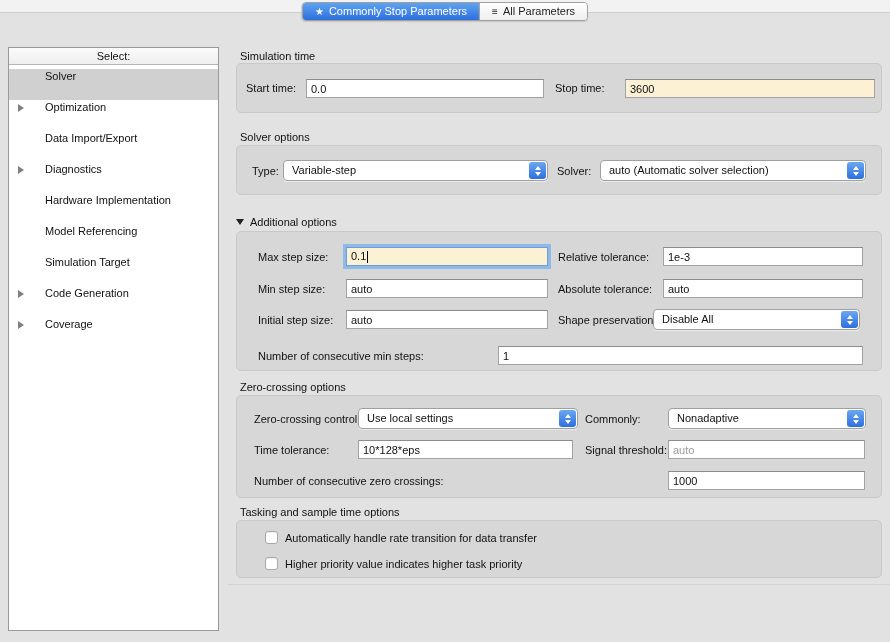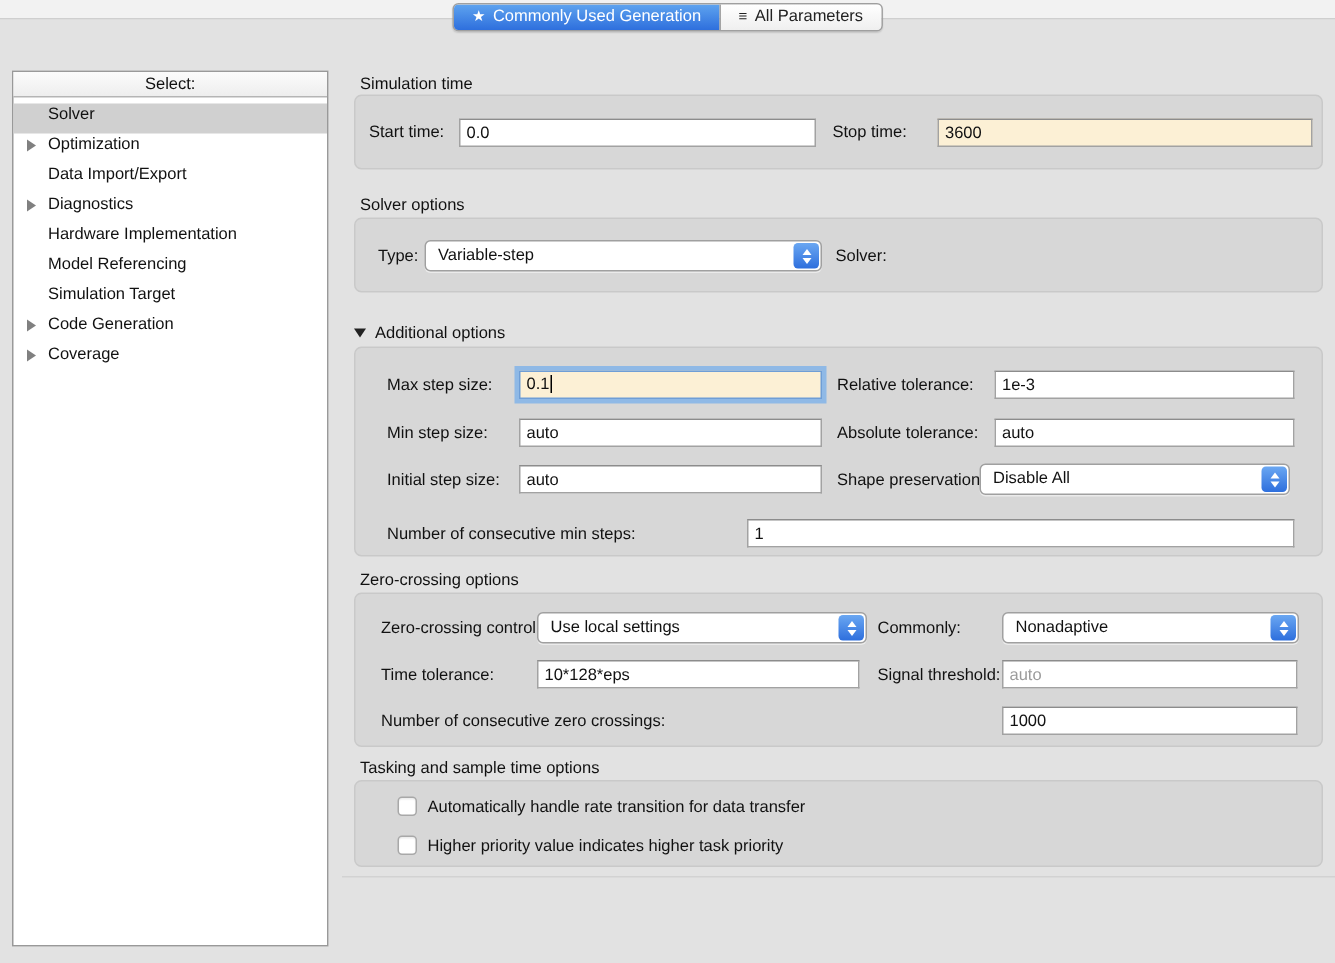--- a/index.html
+++ b/index.html
@@ -16,21 +16,21 @@
   .segctrl{position:absolute;top:2px;left:50%;transform:translateX(-50%);display:flex;height:19px;border:1px solid #9f9f9f;border-radius:4px;overflow:hidden;box-shadow:0 1px 1px rgba(0,0,0,.12);z-index:5;}
   .seg{display:flex;align-items:center;gap:5px;padding:0 12px;line-height:17px;white-space:nowrap;cursor:default;font-size:11px;}
   .seg-blue{background:linear-gradient(#5ea3ef,var(--accent-bot));color:#fff;}
   .seg-white{background:linear-gradient(#ffffff,#efefef);color:#222;border-left:1px solid #9f9f9f;}
   .seg .glyph{font-size:10px;}
 
   
   .sidebar{position:absolute;left:8px;top:47px;width:211px;height:584px;background:#fff;border:1px solid #999;}
   .side-header{height:17px;line-height:17px;text-align:center;background:linear-gradient(#fbfbfb,#eeeeee);border-bottom:1px solid #b5b5b5;}
   .side-list{padding-top:4px;}
-  .side-item{position:relative;height:20px;line-height:14px;padding-left:23px;white-space:nowrap;cursor:default;}
+  .side-item{position:relative;height:31px;line-height:14px;padding-left:36px;white-space:nowrap;cursor:default;}
   .side-item.selected{background:var(--sel-bg);}
   .tri-right{position:absolute;left:9px;top:4px;width:0;height:0;border-left:6px solid #808080;border-top:4px solid transparent;border-bottom:4px solid transparent;}
 
   
   .main{position:absolute;left:228px;top:0;width:662px;height:642px;}
   .sect-title{position:absolute;height:13px;line-height:13px;white-space:nowrap;}
   .groupbox{position:absolute;background:var(--box-bg);border:1px solid #c9c9c9;border-radius:5px;}
   .flabel{position:absolute;height:13px;line-height:13px;white-space:nowrap;}
   .tinput{position:absolute;height:19px;border:1px solid #a2a2a2;border-top-color:#8c8c8c;background:#fff;font:inherit;padding:0 4px;color:#111;}
   .tinput.modified{background:var(--modified-bg);}
@@ -47,21 +47,21 @@
   .checkbox{position:absolute;width:13px;height:13px;background:#fff;border:1px solid #a8a8a8;border-radius:3px;box-shadow:inset 0 1px 1px rgba(0,0,0,.08);}
   .panel-endline{position:absolute;left:0;top:584px;width:662px;border-top:1px solid #d2d2d2;}
 </style>
 </head>
 <body>
 
 <div class="topstrip"></div>
 <div class="segctrl">
   <div class="seg seg-blue">
     <span class="glyph">★</span>
-    <span>Commonly Used Generation</span>
+    <span>Commonly Stop Parameters</span>
   </div>
   <div class="seg seg-white">
     <span class="glyph">≡</span>
     <span>All Parameters</span>
   </div>
 </div>
 
 <div class="sidebar">
   <div class="side-header">Select:</div>
   <div class="side-list">
@@ -103,20 +103,27 @@
   <div class="groupbox" style="left:8px;top:145px;width:646px;height:50px;"></div>
   <div class="flabel" style="left:24px;top:165px;">Type:</div>
   <div class="dropdown" style="left:55px;top:160px;width:265px;">
     <span class="dd-text">Variable-step</span>
     <span class="stepper">
         <span class="chev up"></span>
         <span class="chev down"></span>
       </span>
   </div>
   <div class="flabel" style="left:329px;top:165px;">Solver:</div>
+  <div class="dropdown" style="left:372px;top:160px;width:266px;">
+    <span class="dd-text">auto (Automatic solver selection)</span>
+    <span class="stepper">
+        <span class="chev up"></span>
+        <span class="chev down"></span>
+      </span>
+  </div>
 
   <span class="tri-down" style="left:8px;top:219px;"></span>
   <div class="sect-title" style="left:22px;top:216px;">Additional options</div>
   <div class="groupbox" style="left:8px;top:231px;width:646px;height:140px;"></div>
 
   <div class="flabel" style="left:30px;top:251px;">Max step size:</div>
   <div class="tinput focused" style="left:118px;top:247px;width:202px;line-height:17px;"><span>0.1</span><span class="caret"></span></div>
   <div class="flabel" style="left:330px;top:251px;">Relative tolerance:</div>
   <input class="tinput" style="left: 435px; top: 247px; width: 200px;" value="1e-3">
 

